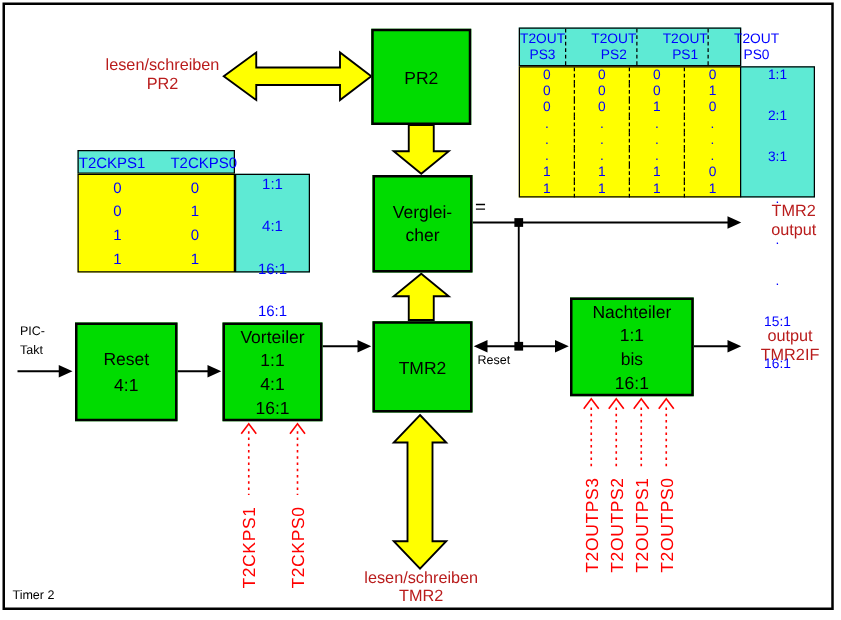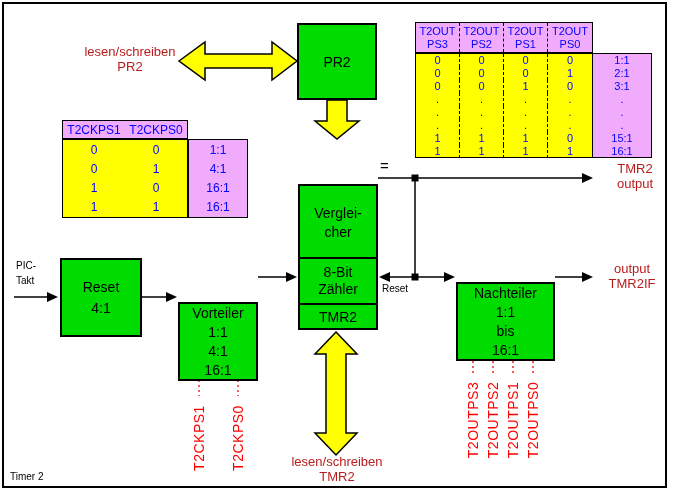--- a/index.html
+++ b/index.html
@@ -5,29 +5,29 @@
   html,body{margin:0;padding:0;background:#fff;}
   #canvas{position:relative;width:673px;height:496px;background:#fff;
           font-family:"Liberation Sans",sans-serif;overflow:hidden;}
   #frame{position:absolute;left:2px;top:2px;width:665px;height:486px;
          border:2px solid #000;box-sizing:border-box;}
   svg{position:absolute;left:0;top:0;}
 
   .box{position:absolute;background:#00dc00;border:2px solid #000;box-sizing:border-box;
        display:flex;flex-direction:column;align-items:center;justify-content:center;
        text-align:center;color:#000;font-size:14px;white-space:pre-line;}
-  .lh19{line-height:19px;margin-top:44px;} .lh21{line-height:21px;}
+  .lh19{line-height:19px;} .lh21{line-height:21px;}
 
   .zsec{width:100%;display:flex;align-items:center;justify-content:center;
         text-align:center;white-space:pre-line;}
   .zsec.top{height:46px;line-height:17px;border-bottom:2px solid #000;box-sizing:border-box;}
   .zsec.bot{flex:1;}
 
   .tpart{position:absolute;box-sizing:border-box;border:1px solid #000;color:#0000ff;display:grid;}
-  .cyan{background:#f0abfc;} .yellow{background:#ffff00;}
+  .cyan{background:#5eead4;gap:20px;} .yellow{background:#ffff00;}
   .cell{display:flex;align-items:center;justify-content:center;text-align:center;}
   .sep{border-right:1px dashed #000;}
   .f12{font-size:12px;} .f11{font-size:11px;line-height:13px;white-space:pre-line;}
 
   .rlabel{position:absolute;color:#b91c1c;font-size:13px;line-height:15px;
           text-align:center;white-space:pre-line;}
   .blabel{position:absolute;color:#000;font-size:10px;line-height:15px;white-space:pre-line;}
   .vlabel{position:absolute;color:#ff0000;font-size:14px;text-align:center;
           transform:rotate(-90deg);letter-spacing:0.5px;white-space:nowrap;}
 </style>
@@ -82,22 +82,20 @@
       <polyline points="507,327 513,319 519,327"></polyline>
       <line x1="533" y1="326" x2="533" y2="374" stroke-dasharray="2,3"></line>
       <polyline points="527,327 533,319 539,327"></polyline>
     </g>
   </svg>
 
   <div class="box" style="left:297px;top:23px;width:80px;height:77px;">PR2</div>
   <div class="box lh19" style="left:298px;top:140px;width:80px;height:78px;">Verglei-
 cher</div>
   <div class="box" style="left:298px;top:257px;width:80px;height:73px;padding:0;">
-    <div class="zsec top">8-Bit
-Zähler</div>
     <div class="zsec bot">TMR2</div>
   </div>
   <div class="box lh21" style="left:60px;top:258px;width:82px;height:79px;">Reset
 4:1</div>
   <div class="box lh19" style="left:178px;top:258px;width:80px;height:79px;">Vorteiler
 1:1
 4:1
 16:1</div>
   <div class="box lh19" style="left:456px;top:238px;width:99px;height:79px;">Nachteiler
 1:1

